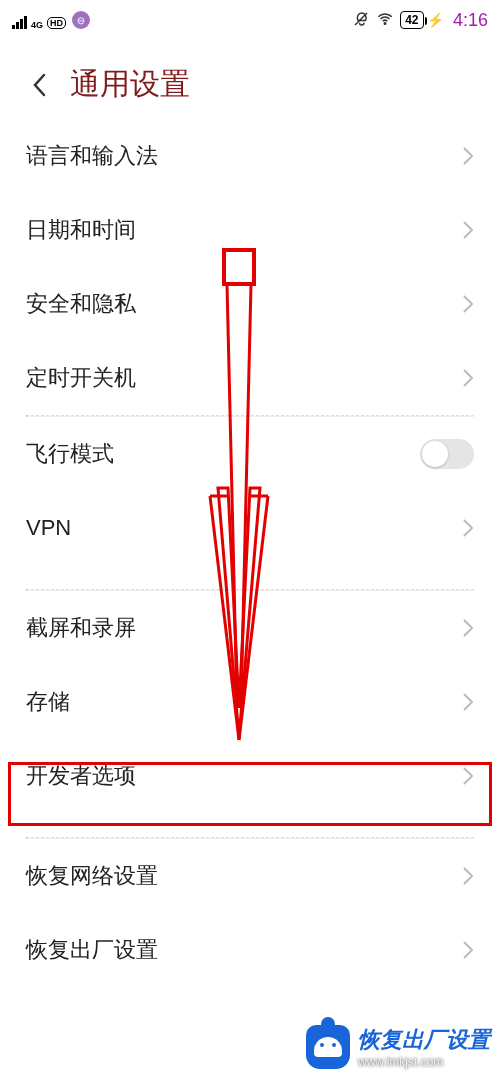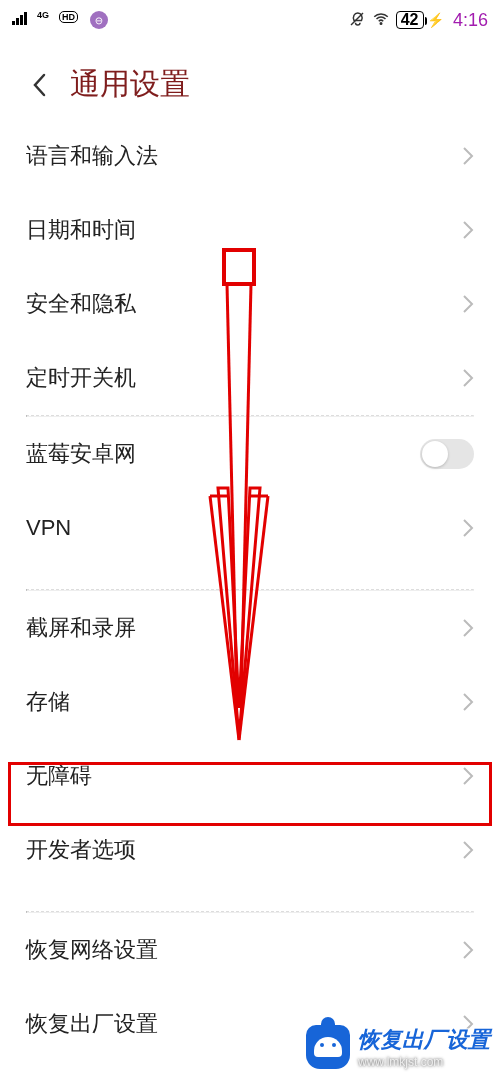--- a/index.html
+++ b/index.html
@@ -13,34 +13,34 @@
       overflow: hidden;
     }
     .status-bar {
       height: 40px;
       display: flex;
       justify-content: space-between;
       align-items: center;
       padding: 0 12px;
       font-size: 14px;
     }
-    .sb-left { display: flex; align-items: flex-start; gap: 8px; }
+    .sb-left { display: flex; align-items: flex-end; gap: 2px; }
     .sb-right { display: flex; align-items: center; gap: 6px; }
     .sig-bars { display: inline-flex; align-items: flex-end; gap: 1px; height: 14px; }
     .sig-bars span { width: 3px; background:#000; }
     .sig-bars span:nth-child(1){height:4px;}
     .sig-bars span:nth-child(2){height:7px;}
     .sig-bars span:nth-child(3){height:10px;}
     .sig-bars span:nth-child(4){height:13px;}
     .sb-4g { font-size: 9px; font-weight: bold; line-height: 8px; text-align: center; margin-left:2px; }
     .sb-hd { font-size: 9px; font-weight:bold; border:1.5px solid #000; border-radius:5px; padding:0 2px; margin-left:2px; }
     .usb-dot { width:18px; height:18px; border-radius:50%; background:#a070c0; display:inline-flex; align-items:center; justify-content:center; color:#fff; font-size:10px; margin-left:4px;}
     .mute-icon svg { width:18px; height:18px; }
     .wifi-icon svg { width:18px; height:18px; }
-    .batt { display:inline-flex; align-items:center; border:1.5px solid #000; border-radius:4px; padding:0 4px; font-size:16px; font-weight:bold; height:18px; position:relative;}
+    .batt { display:inline-flex; align-items:center; border:1.5px solid #000; border-radius:4px; padding:0 4px; font-size:12px; font-weight:bold; height:18px; position:relative;}
     .batt::after { content:""; position:absolute; right:-4px; top:5px; width:2px; height:8px; background:#000; border-radius:0 2px 2px 0;}
     .bolt { font-size:14px; margin-left:-2px;}
     .time { font-size:18px; color:#a21caf; font-weight:400; margin-left:2px;}
     .header {
       display: flex;
       align-items: center;
       padding: 24px 28px 14px 32px;
     }
     .back-chevron { width: 14px; height: 24px; margin-right: 24px; }
     .header-title { font-size: 30px; color:#7f1d1d; font-weight:500;}
@@ -171,21 +171,21 @@
   <div class="row">
     <span class="row-label">定时开关机</span>
     <span class="chev-r"><svg viewBox="0 0 12 20" fill="none" stroke="#bbb" stroke-width="2">
           <polyline points="2,2 10,10 2,18"></polyline>
         </svg></span>
   </div>
 
   <hr class="divider">
 
   <div class="row">
-    <span class="row-label">蓝莓安卓网</span>
+    <span class="row-label">飞行模式</span>
     <span class="toggle"></span>
   </div>
 
   <div class="row">
     <span class="row-label">VPN</span>
     <span class="chev-r"><svg viewBox="0 0 12 20" fill="none" stroke="#bbb" stroke-width="2">
           <polyline points="2,2 10,10 2,18"></polyline>
         </svg></span>
   </div>
 
@@ -199,26 +199,20 @@
         </svg></span>
   </div>
 
   <div class="row">
     <span class="row-label">存储</span>
     <span class="chev-r"><svg viewBox="0 0 12 20" fill="none" stroke="#bbb" stroke-width="2">
           <polyline points="2,2 10,10 2,18"></polyline>
         </svg></span>
   </div>
 
-  <div class="row">
-    <span class="row-label">无障碍</span>
-    <span class="chev-r"><svg viewBox="0 0 12 20" fill="none" stroke="#bbb" stroke-width="2">
-          <polyline points="2,2 10,10 2,18"></polyline>
-        </svg></span>
-  </div>
 
   <div class="row">
     <span class="row-label">开发者选项</span>
     <span class="chev-r"><svg viewBox="0 0 12 20" fill="none" stroke="#bbb" stroke-width="2">
           <polyline points="2,2 10,10 2,18"></polyline>
         </svg></span>
   </div>
 
   <div class="gap-small"></div>
   <hr class="divider">

